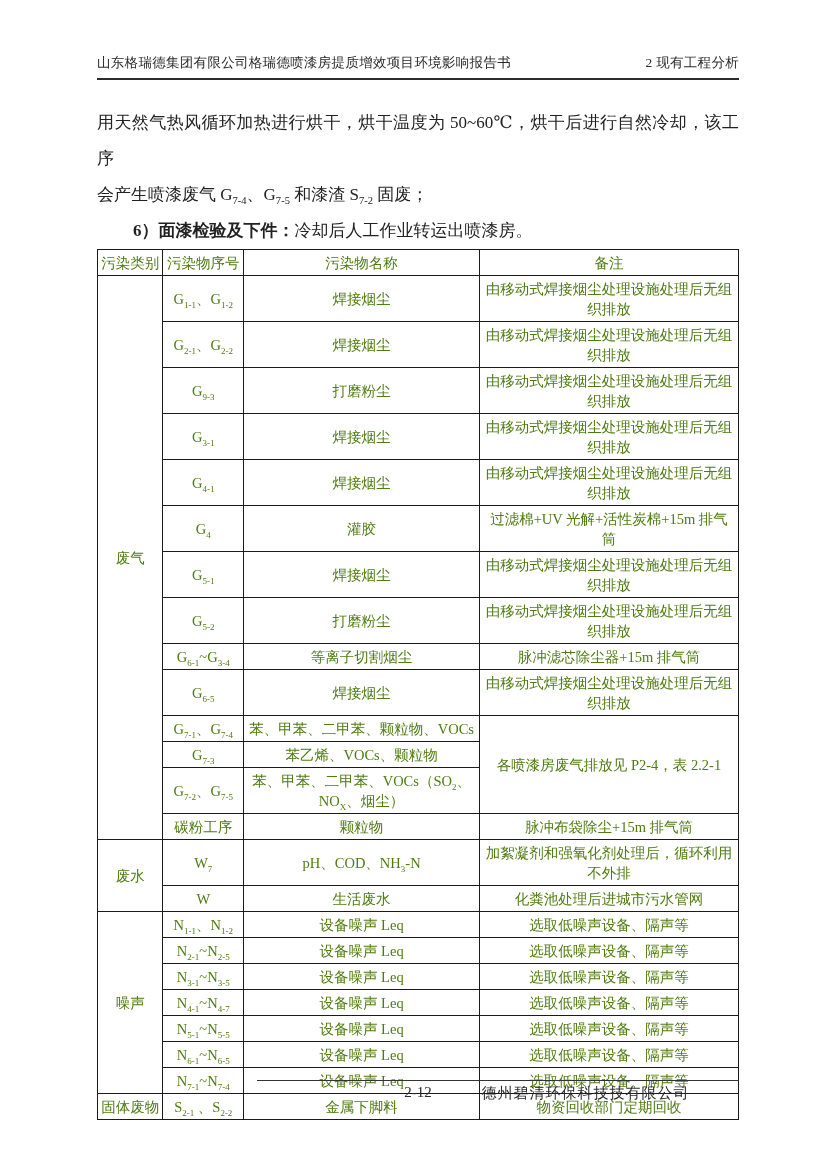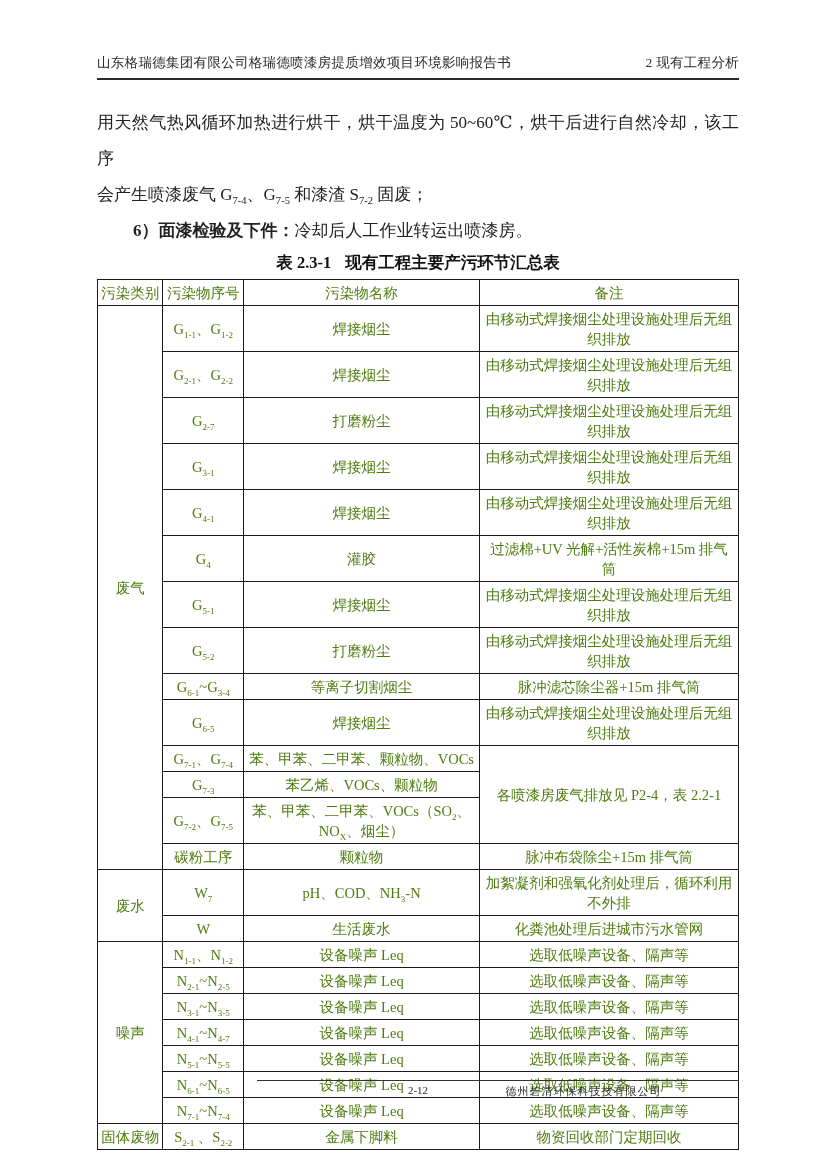--- a/index.html
+++ b/index.html
@@ -62,21 +62,21 @@
   }
   table.pollution col.c1 { width: 10.2%; }
   table.pollution col.c2 { width: 12.6%; }
   table.pollution col.c3 { width: 36.8%; }
   table.pollution col.c4 { width: 40.4%; }
   sub { font-size: 62%; line-height: 0; }
 
   
   .doc-footer { position: absolute; left: 97px; right: 88px; top: 1080px; }
   .footer-rule { border-top: 1.5px solid #333; margin-left: 160px; }
-  .footer-row { display: flex; align-items: flex-start; margin-top: 3px; font-size: 11px; color: #2a2a2a; }
+  .footer-row { display: flex; align-items: flex-start; margin-top: 3px; font-size: 15px; color: #2a2a2a; }
   .footer-spacer { flex: 1; }
   .footer-company { flex: 1; text-align: center; letter-spacing: 1px; }
 </style>
 </head>
 <body>
 
 <div class="page">
   <div class="content">
 
     <div class="doc-header">
@@ -86,23 +86,20 @@
 
     <div class="para">
       <div>用天然气热风循环加热进行烘干，烘干温度为 50~60℃，烘干后进行自然冷却，该工序</div>
       <div>会产生喷漆废气 G<sub>7-4</sub>、G<sub>7-5</sub> 和漆渣 S<sub>7-2</sub> 固废；</div>
     </div>
 
     <div class="item-line">
       <span class="item-label">6）面漆检验及下件：</span><span>冷却后人工作业转运出喷漆房。</span>
     </div>
 
-    <div class="table-title">
-      <span>表 2.3-1</span><span class="gap"></span><span>现有工程主要产污环节汇总表</span>
-    </div>
 
     <table class="pollution">
       <colgroup>
           <col class="c1">
           <col class="c2">
           <col class="c3">
           <col class="c4">
         </colgroup>
       <thead>
         <tr>
@@ -118,21 +115,21 @@
             <td>G<sub>1-1</sub>、G<sub>1-2</sub></td>
             <td>焊接烟尘</td>
             <td>由移动式焊接烟尘处理设施处理后无组织排放</td>
           </tr>
           <tr>
             <td>G<sub>2-1</sub>、G<sub>2-2</sub></td>
             <td>焊接烟尘</td>
             <td>由移动式焊接烟尘处理设施处理后无组织排放</td>
           </tr>
           <tr>
-            <td>G<sub>2-7</sub></td>
+            <td>G<sub>9-3</sub></td>
             <td>打磨粉尘</td>
             <td>由移动式焊接烟尘处理设施处理后无组织排放</td>
           </tr>
           <tr>
             <td>G<sub>3-1</sub></td>
             <td>焊接烟尘</td>
             <td>由移动式焊接烟尘处理设施处理后无组织排放</td>
           </tr>
           <tr>
             <td>G<sub>4-1</sub></td>

